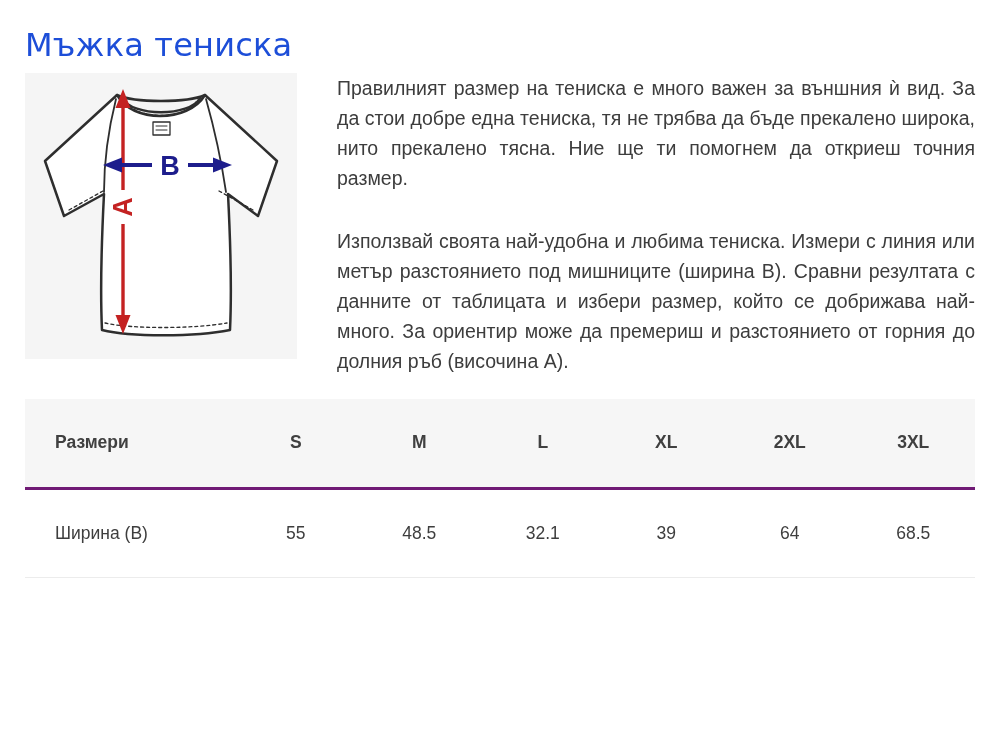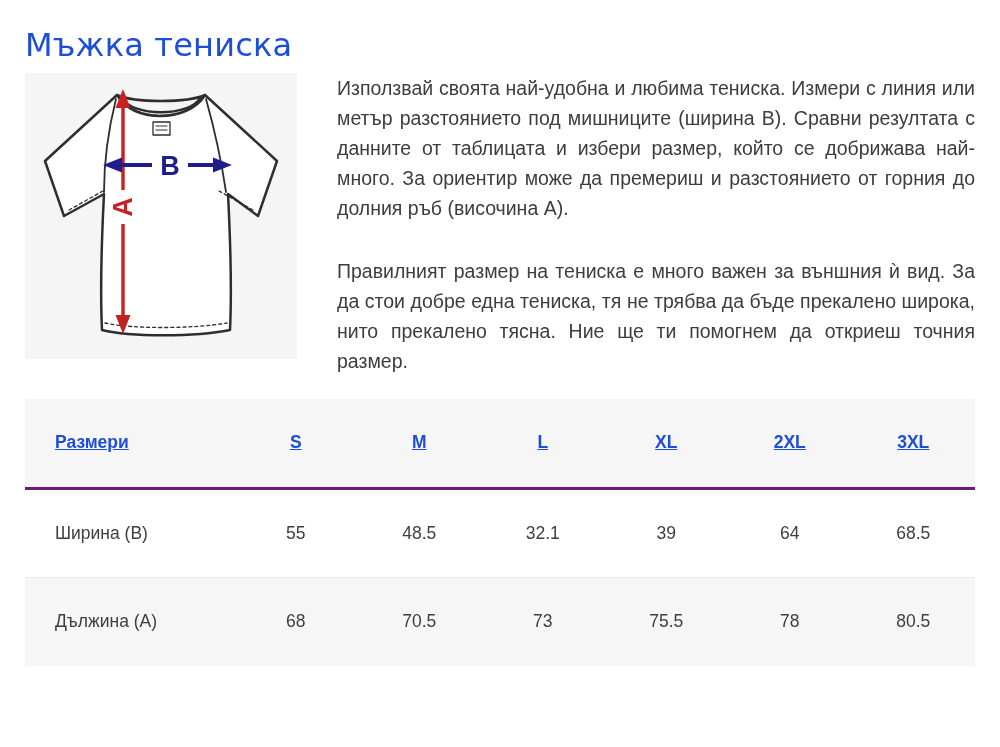--- a/index.html
+++ b/index.html
@@ -39,21 +39,21 @@
 
   
   table.size-table {
     width:100%; border-collapse:collapse; margin-top:26px;
     table-layout:fixed;
   }
   .size-table th, .size-table td {
     height:89px; padding:0; text-align:center; vertical-align:middle;
     font-size:17.5px; font-weight:400; color:#3e3e3e;
   }
-  .size-table th { font-weight:700; color:#1d4ed8;text-decoration:underline; }
+  .size-table th { font-weight:700; color:#404040; }
   .size-table .rowlabel { text-align:left; padding-left:30px; width:22%; }
   .size-table thead tr { background:#f6f6f6; }
   .size-table tbody tr.row-width { background:#ffffff; border-top:3px solid #701a75; border-bottom:1px solid #ececec; }
   .size-table tbody tr.row-length { background:#f6f6f6; }
 
   svg text { font-family:"Liberation Sans","DejaVu Sans",sans-serif; }
 </style>
 </head>
 <body>
 
@@ -102,22 +102,22 @@
           <line x1="94" y1="92" x2="127" y2="92" stroke-width="4"></line>
           <line x1="163" y1="92" x2="191" y2="92" stroke-width="4"></line>
           <polygon points="78,92 97,84.5 97,99.5" stroke="none"></polygon>
           <polygon points="207,92 188,84.5 188,99.5" stroke="none"></polygon>
           <text x="145" y="93" text-anchor="middle" dominant-baseline="central" stroke="none" fill="#1d1d8c" font-size="27" font-weight="bold">B</text>
         </g>
       </svg>
     </div>
 
     <div class="intro">
+      <p>Правилният размер на тениска е много важен за външния ѝ вид. За да стои добре една тениска, тя не трябва да бъде прекалено широка, нито прекалено тясна. Ние ще ти помогнем да откриеш точния размер.</p>
       <p>Използвай своята най-удобна и любима тениска. Измери с линия или метър разстоянието под мишниците (ширина B). Сравни резултата с данните от таблицата и избери размер, който се добрижава най-много. За ориентир може да премериш и разстоянието от горния до долния ръб (височина A).</p>
-      <p>Правилният размер на тениска е много важен за външния ѝ вид. За да стои добре една тениска, тя не трябва да бъде прекалено широка, нито прекалено тясна. Ние ще ти помогнем да откриеш точния размер.</p>
     </div>
   </section>
 
   <table class="size-table">
     <thead>
       <tr>
         <th class="rowlabel">Размери</th>
         <th>S</th>
         <th>M</th>
         <th>L</th>
@@ -129,25 +129,16 @@
     <tbody>
       <tr class="row-width">
         <td class="rowlabel">Ширина (B)</td>
         <td>55</td>
         <td>48.5</td>
         <td>32.1</td>
         <td>39</td>
         <td>64</td>
         <td>68.5</td>
       </tr>
-      <tr class="row-length">
-        <td class="rowlabel">Дължина (A)</td>
-        <td>68</td>
-        <td>70.5</td>
-        <td>73</td>
-        <td>75.5</td>
-        <td>78</td>
-        <td>80.5</td>
-      </tr>
     </tbody>
   </table>
 
 </div>
 
 </body></html>

